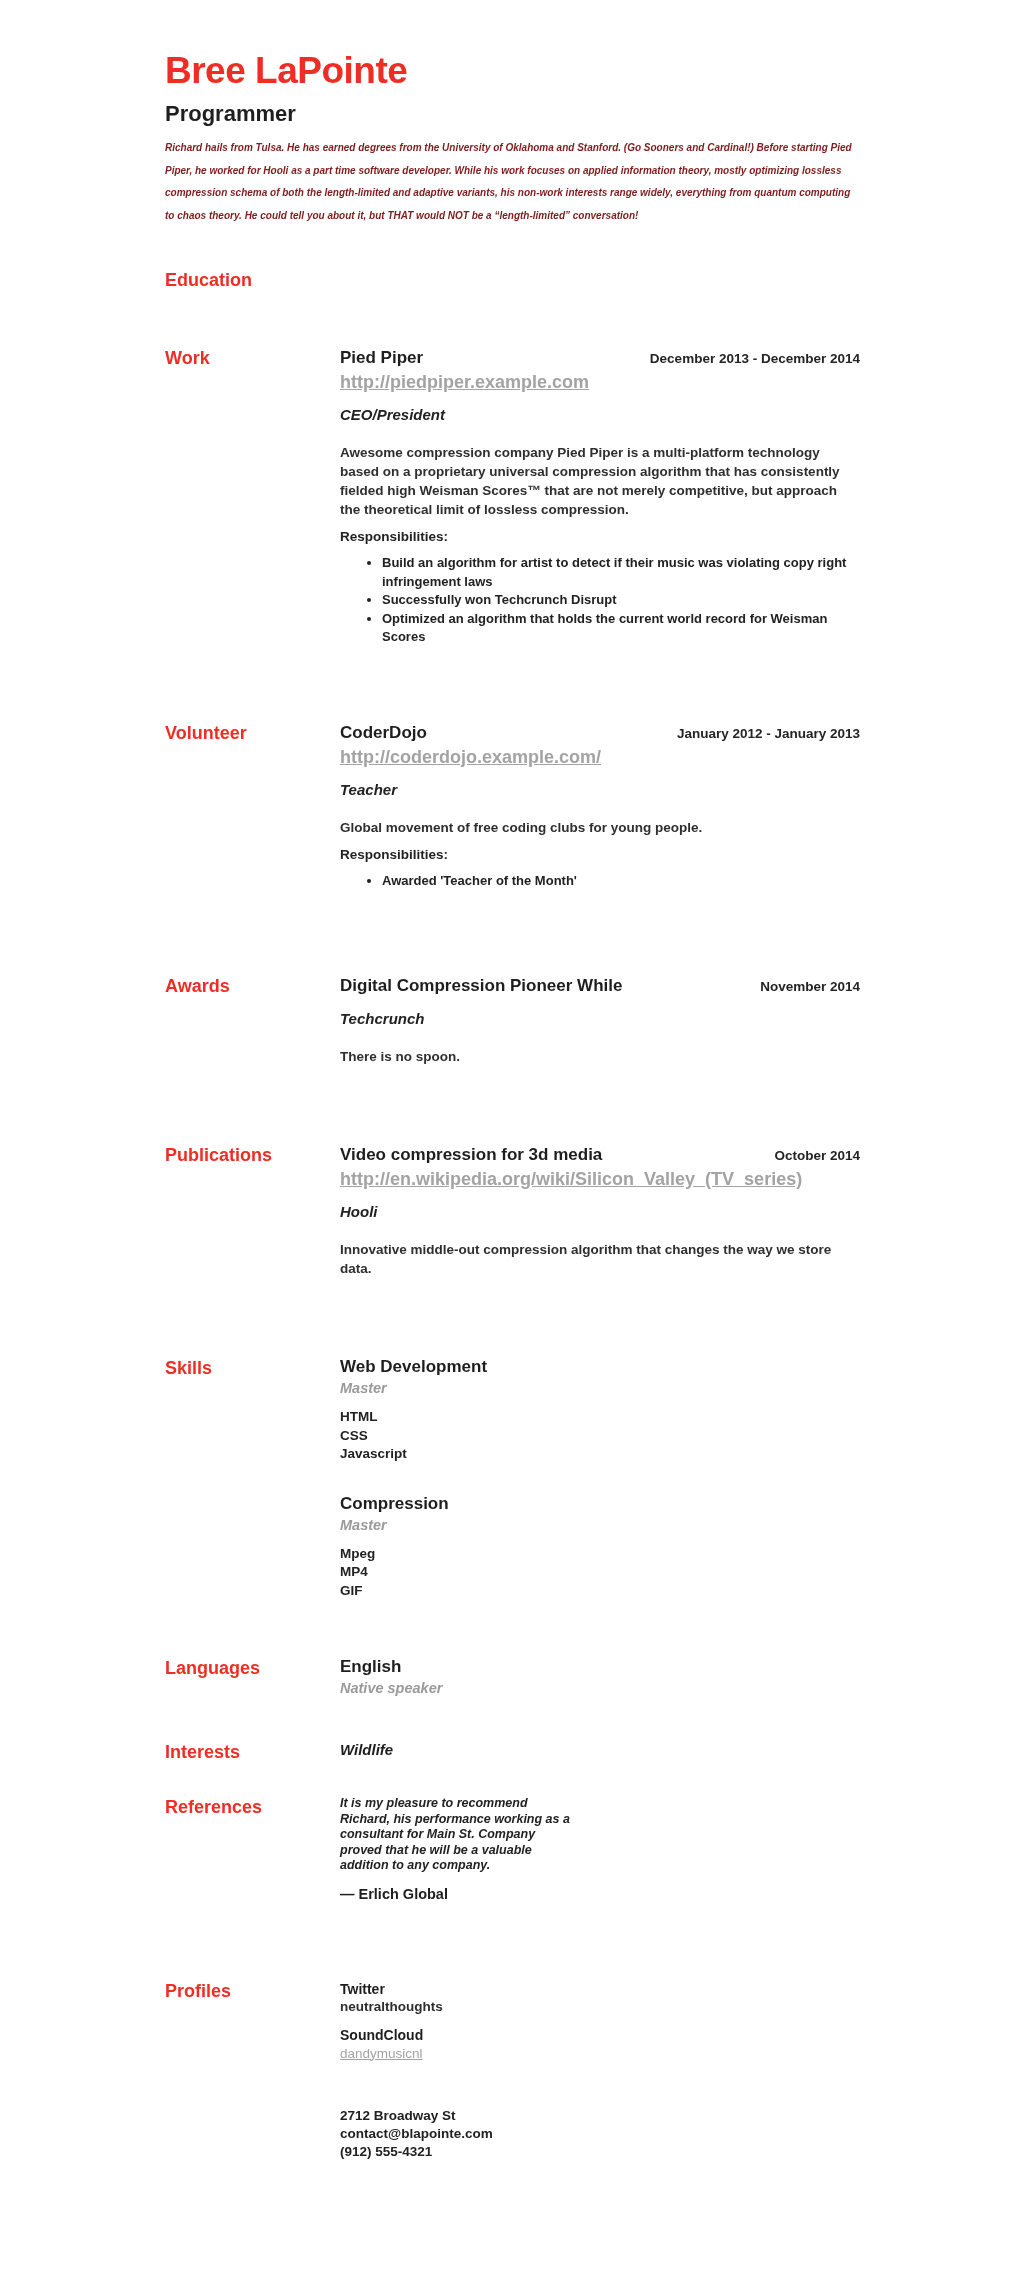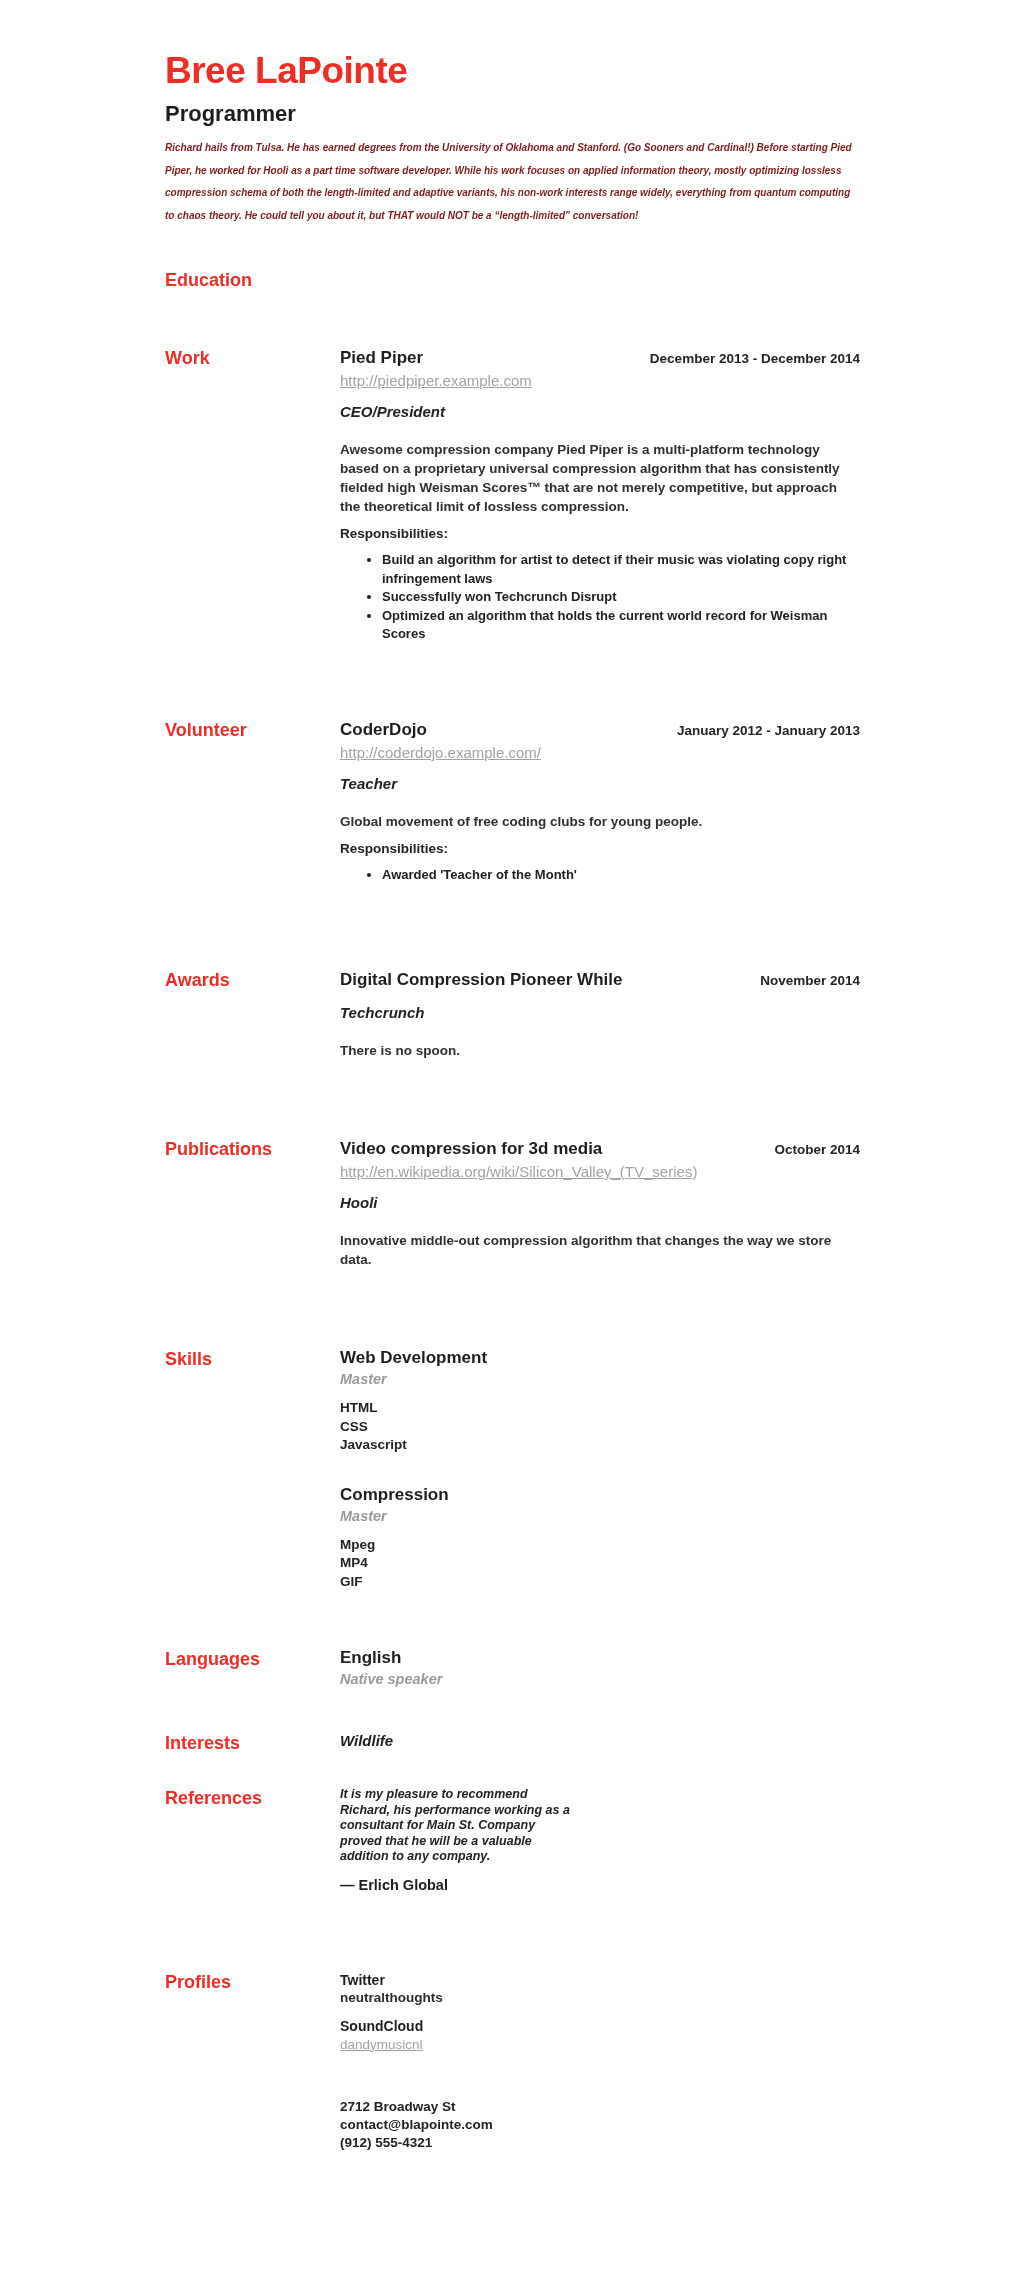--- a/index.html
+++ b/index.html
@@ -18,21 +18,21 @@
   
   .person-name{margin:0;font-size:37px;line-height:42px;font-weight:900;letter-spacing:-.5px;color:var(--accent);}
   .person-title{margin:9px 0 0;font-size:22px;line-height:25px;font-weight:800;color:var(--ink);}
   .summary{margin:11px 0 0;width:695px;font-size:10px;line-height:22.5px;font-style:italic;font-weight:600;color:#7f1d1d;}
   
   .sec{display:grid;grid-template-columns:175px 520px;}
   .sec-head{color:var(--accent);font-size:18px;font-weight:800;line-height:22px;}
   .topline{display:flex;justify-content:space-between;align-items:baseline;}
   .item-title{margin:0;font-size:17px;font-weight:800;line-height:22px;color:var(--ink);}
   .date{font-size:13.5px;font-weight:700;color:#242424;white-space:nowrap;}
-  .url-link{display:inline-block;margin-top:3px;font-size:15px;font-weight:400;color:var(--muted);text-decoration:underline;cursor:pointer;}
+  .url-link{display:inline-block;margin-top:3px;font-size:18px;font-weight:700;color:var(--muted);text-decoration:underline;cursor:pointer;}
   .position{margin-top:13px;font-size:15px;font-style:italic;font-weight:700;color:#222;}
   .body-text{margin-top:20px;font-size:13.5px;font-weight:600;line-height:19px;color:var(--body);}
   .resp-label{margin-top:10px;font-size:13.5px;font-weight:700;color:#222;}
   ul.highlights{margin:10px 0 0;padding-left:42px;}
   ul.highlights li{font-size:13px;font-weight:600;line-height:18.5px;color:#222;}
   ul.courses{margin:14px 0 0;padding-left:42px;}
   ul.courses li{font-size:14.5px;font-weight:700;line-height:24px;color:var(--ink);}
   
   .sec-education{margin-top:42px;}
   .sec-work{margin-top:56px;}

